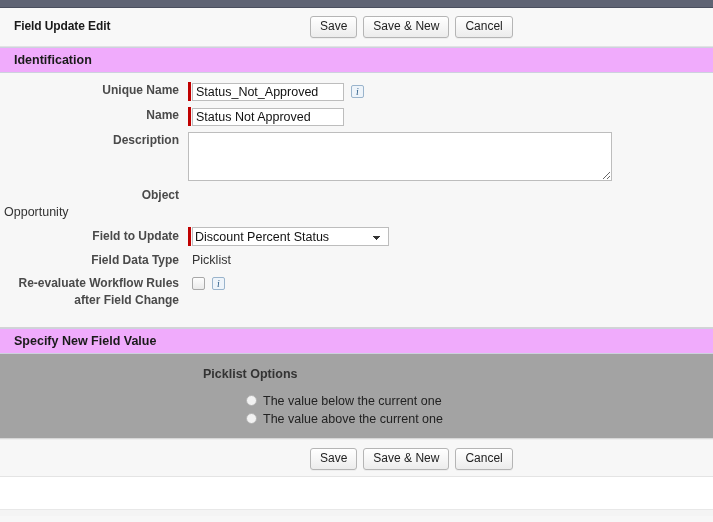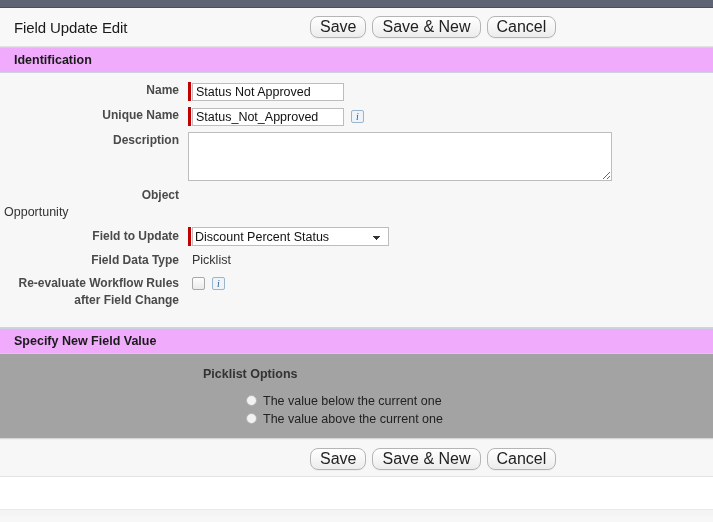--- a/index.html
+++ b/index.html
@@ -35,40 +35,40 @@
   .titlebar {
     height: 38px;
     position: relative;
     background: #f8f8f8;
     border-bottom: 1px solid #e2e2e4;
   }
   .page-title {
     position: absolute;
     left: 14px;
     top: 11px;
-    font-size: 15px;
-    font-weight: normal;
+    font-size: 12px;
+    font-weight: bold;
     color: #1a1a1a;
     letter-spacing: -0.1px;
   }
   .btn-row {
     position: absolute;
     top: 8px;
     display: flex;
     gap: 6px;
   }
   .btn-row-top { left: 310px; }
   .btn-row-bottom { left: 310px; top: 8px; }
 
   .btn {
     background: linear-gradient(to bottom, #ffffff 0%, #f4f4f4 60%, #ececec 100%);
     border: 1px solid #b5b5b5;
-    border-radius: 8px;
+    border-radius: 3px;
     font-family: "Liberation Sans", sans-serif;
-    font-size: 16px;
+    font-size: 12px;
     color: #222222;
     padding: 2px 9px 3px 9px;
     line-height: 15px;
     cursor: pointer;
     box-shadow: 0 1px 0 rgba(0,0,0,0.04);
     white-space: nowrap;
   }
 
   
   .section-header {
@@ -314,33 +314,33 @@
       <button class="btn">Save &amp; New</button>
       <button class="btn">Cancel</button>
     </div>
   </div>
 
   <div class="section-header">Identification</div>
 
   <div class="form-area">
 
     <div class="frow">
-      <div class="flabel">Name</div>
-      <div class="fcontrol">
-        <div class="req-bar"></div>
-        <input class="text-input name-input" type="text" value="Status Not Approved" style="">
-      </div>
-    </div>
-
-    <div class="frow">
       <div class="flabel">Unique Name</div>
       <div class="fcontrol">
         <div class="req-bar"></div>
         <input class="text-input uname-input" type="text" value="Status_Not_Approved" style="">
         <span class="info-icon"></span>
+      </div>
+    </div>
+
+    <div class="frow">
+      <div class="flabel">Name</div>
+      <div class="fcontrol">
+        <div class="req-bar"></div>
+        <input class="text-input name-input" type="text" value="Status Not Approved" style="">
       </div>
     </div>
 
     <div class="frow">
       <div class="flabel">Description</div>
       <div class="fcontrol">
         <textarea class="desc-area" style=""></textarea>
       </div>
     </div>
 

